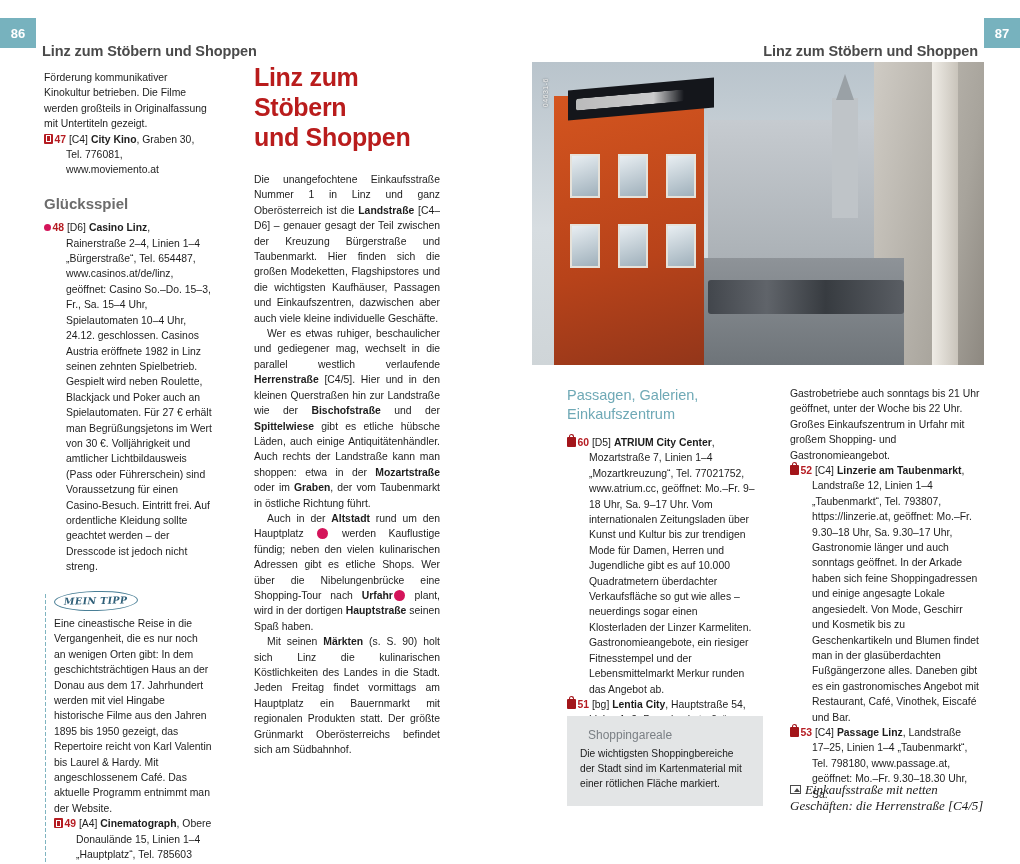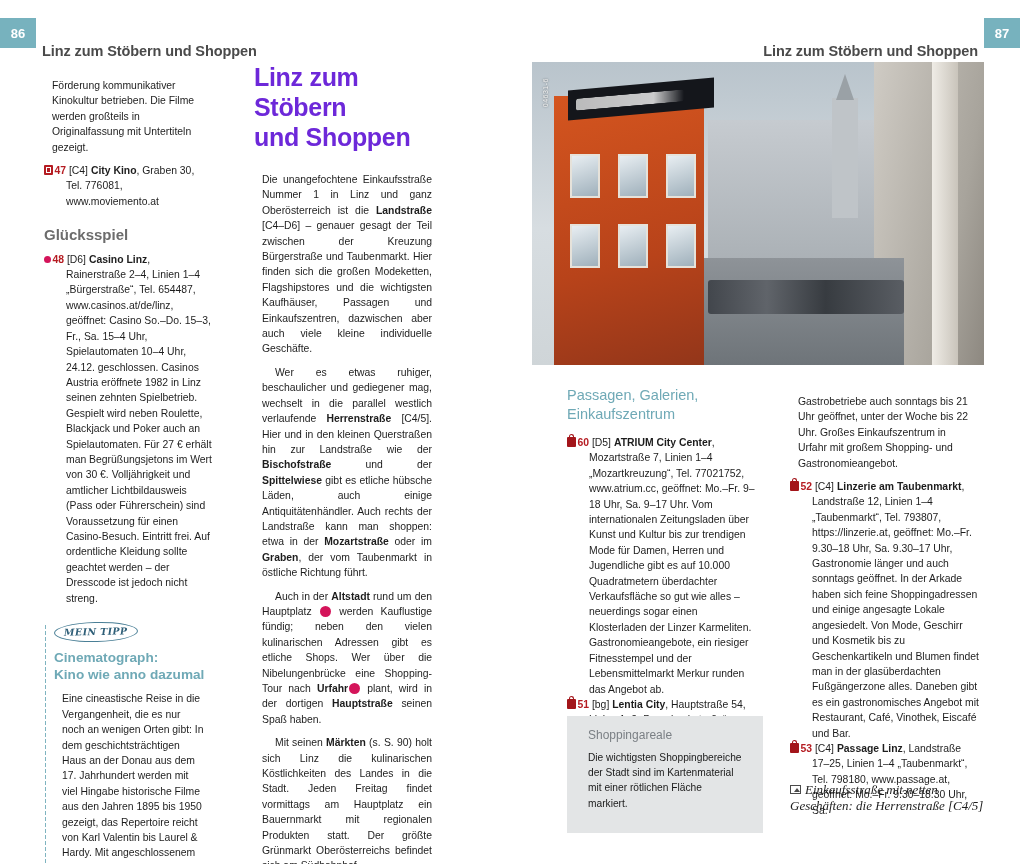--- a/index.html
+++ b/index.html
@@ -31,36 +31,36 @@
 
   
   .col{position:absolute;font-size:10.4px;line-height:15.4px;color:#1d1d1d;}
   .c1{left:44px;top:70px;width:168px;}
   .c2{left:254px;top:62px;width:186px;}
   .c3{left:567px;top:386px;width:190px;}
   .c4{left:790px;top:386px;width:190px;}
 
   
   h1.maintitle{
-    font-size:25px;line-height:30px;font-weight:bold;color:#6d28d9;
+    font-size:25px;line-height:30px;font-weight:bold;color:#b91c1c;
     margin:0 0 20px 0;letter-spacing:-0.3px;
   }
   h2.sectitle{
     font-size:14.5px;line-height:19px;font-weight:bold;color:#6fa9b6;
     margin:0 0 12px 0;
   }
   h2.sectitle-dark{
     font-size:14.5px;line-height:19px;font-weight:normal;color:#6fa9b6;
     margin:0 0 11px 0;
   }
   h3.subhead{
     font-size:15px;font-weight:bold;color:#6c6c6c;margin:18px 0 9px 0;
   }
 
-  p{margin:8px;}
+  p{margin:0;}
   p.just{text-align:justify;text-justify:inter-word;}
   p.indent{text-indent:13px;}
   b,strong{font-weight:bold;}
 
   
   .entry{
     position:relative;padding-left:0;margin:0;
     font-size:10.4px;line-height:15.4px;
   }
   .hang{padding-left:22px;text-indent:-22px;}
@@ -224,24 +224,20 @@
     <h3 class="subhead">Glücksspiel</h3>
 
     <p class="entry hang">
       <span class="ico ico-dot"></span><span class="num">48</span>
       <span>[D6]</span>
       <b>Casino Linz</b><span>, Rainerstraße 2–4, Linien 1–4 „Bürgerstraße“, Tel. 654487, www.casinos.at/de/linz, geöffnet: Casino So.–Do. 15–3, Fr., Sa. 15–4 Uhr, Spielautomaten 10–4 Uhr, 24.12. geschlossen. Casinos Austria eröffnete 1982 in Linz seinen zehnten Spielbetrieb. Gespielt wird neben Roulette, Blackjack und Poker auch an Spielautomaten. Für 27 € erhält man Begrüßungsjetons im Wert von 30 €. Volljährigkeit und amtlicher Lichtbildausweis (Pass oder Führerschein) sind Voraussetzung für einen Casino-Besuch. Eintritt frei. Auf ordentliche Kleidung sollte geachtet werden – der Dresscode ist jedoch nicht streng.</span>
     </p>
 
     <div class="tipbox">
       <div class="tipbadge">MEIN TIPP</div>
-      <div class="tiptitle">
-        <span>Cinematograph:</span><br>
-        <span>Kino wie anno dazumal</span>
-      </div>
       <p>Eine cineastische Reise in die Vergangenheit, die es nur noch an wenigen Orten gibt: In dem geschichtsträchtigen Haus an der Donau aus dem 17. Jahrhundert werden mit viel Hingabe historische Filme aus den Jahren 1895 bis 1950 gezeigt, das Repertoire reicht von Karl Valentin bis Laurel &amp; Hardy. Mit angeschlossenem Café. Das aktuelle Programm entnimmt man der Website.</p>
       <p class="entry hang">
         <span class="ico ico-film"></span><span class="num">49</span>
         <span>[A4]</span>
         <b>Cinematograph</b><span>, Obere Donaulände 15, Linien 1–4 „Hauptplatz“, Tel. 785603 oder 0680 4420218, www.cafecinematograph.at, geöffnet: Nov.–April, Vorstellungen Mi.–So. 19.30 Uhr, Café Mi.–Fr. ab 17 Uhr, So. Kinofrühstück ab 9.30 Uhr (Anmeldung empfohlen).</span>
       </p>
     </div>
   </div>
 
   <div class="col c2">

